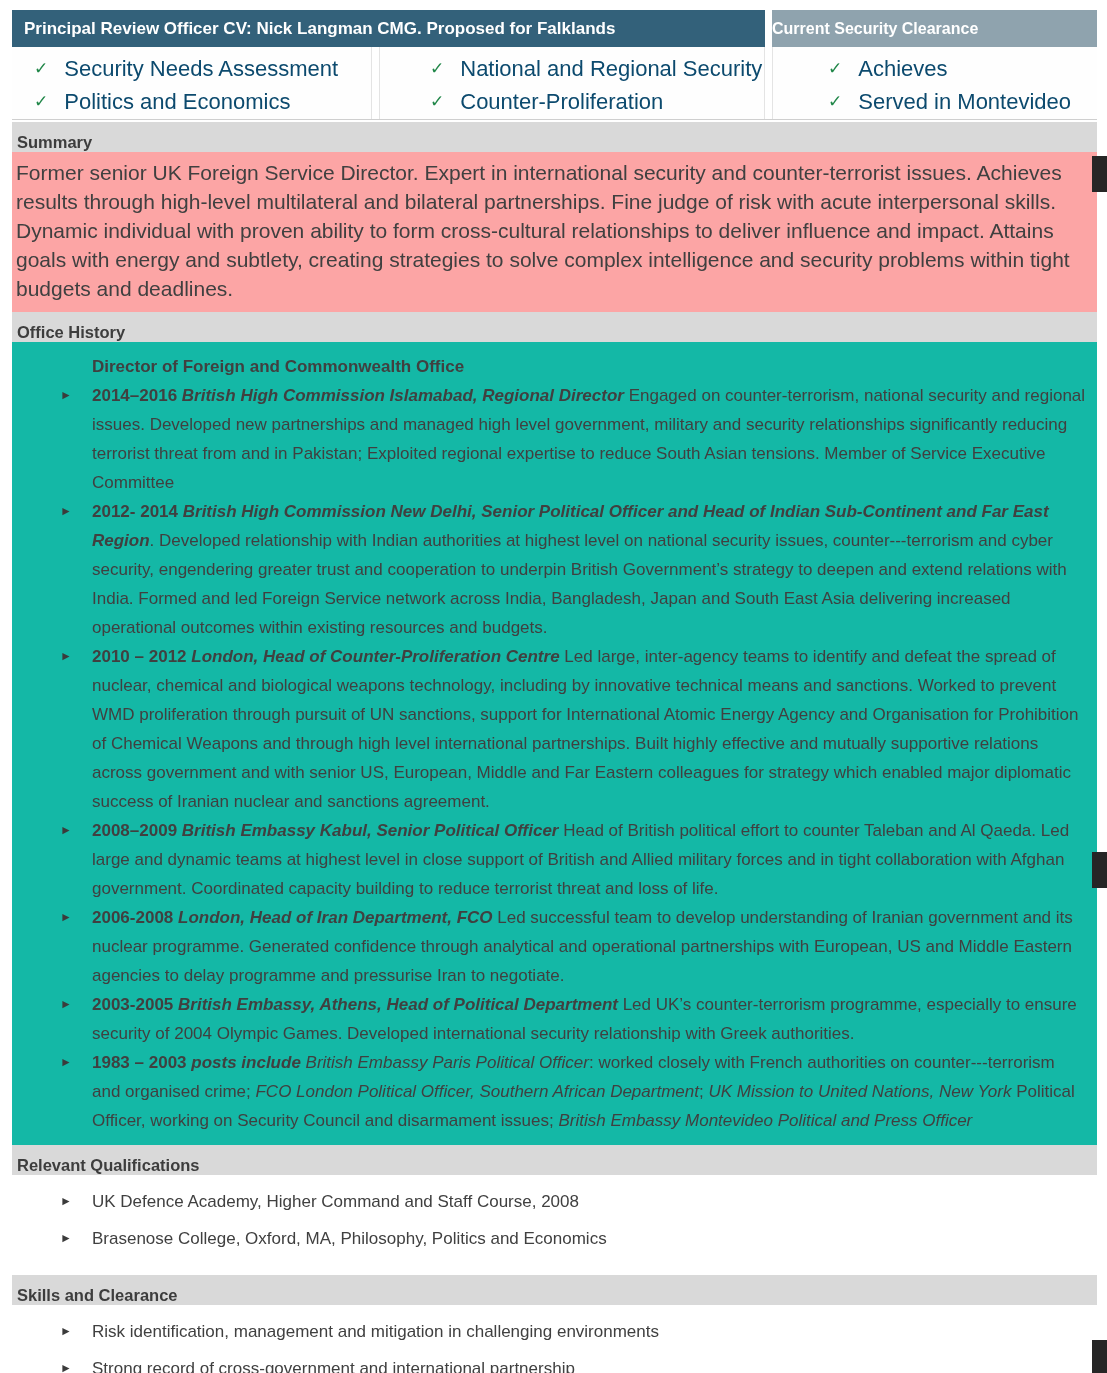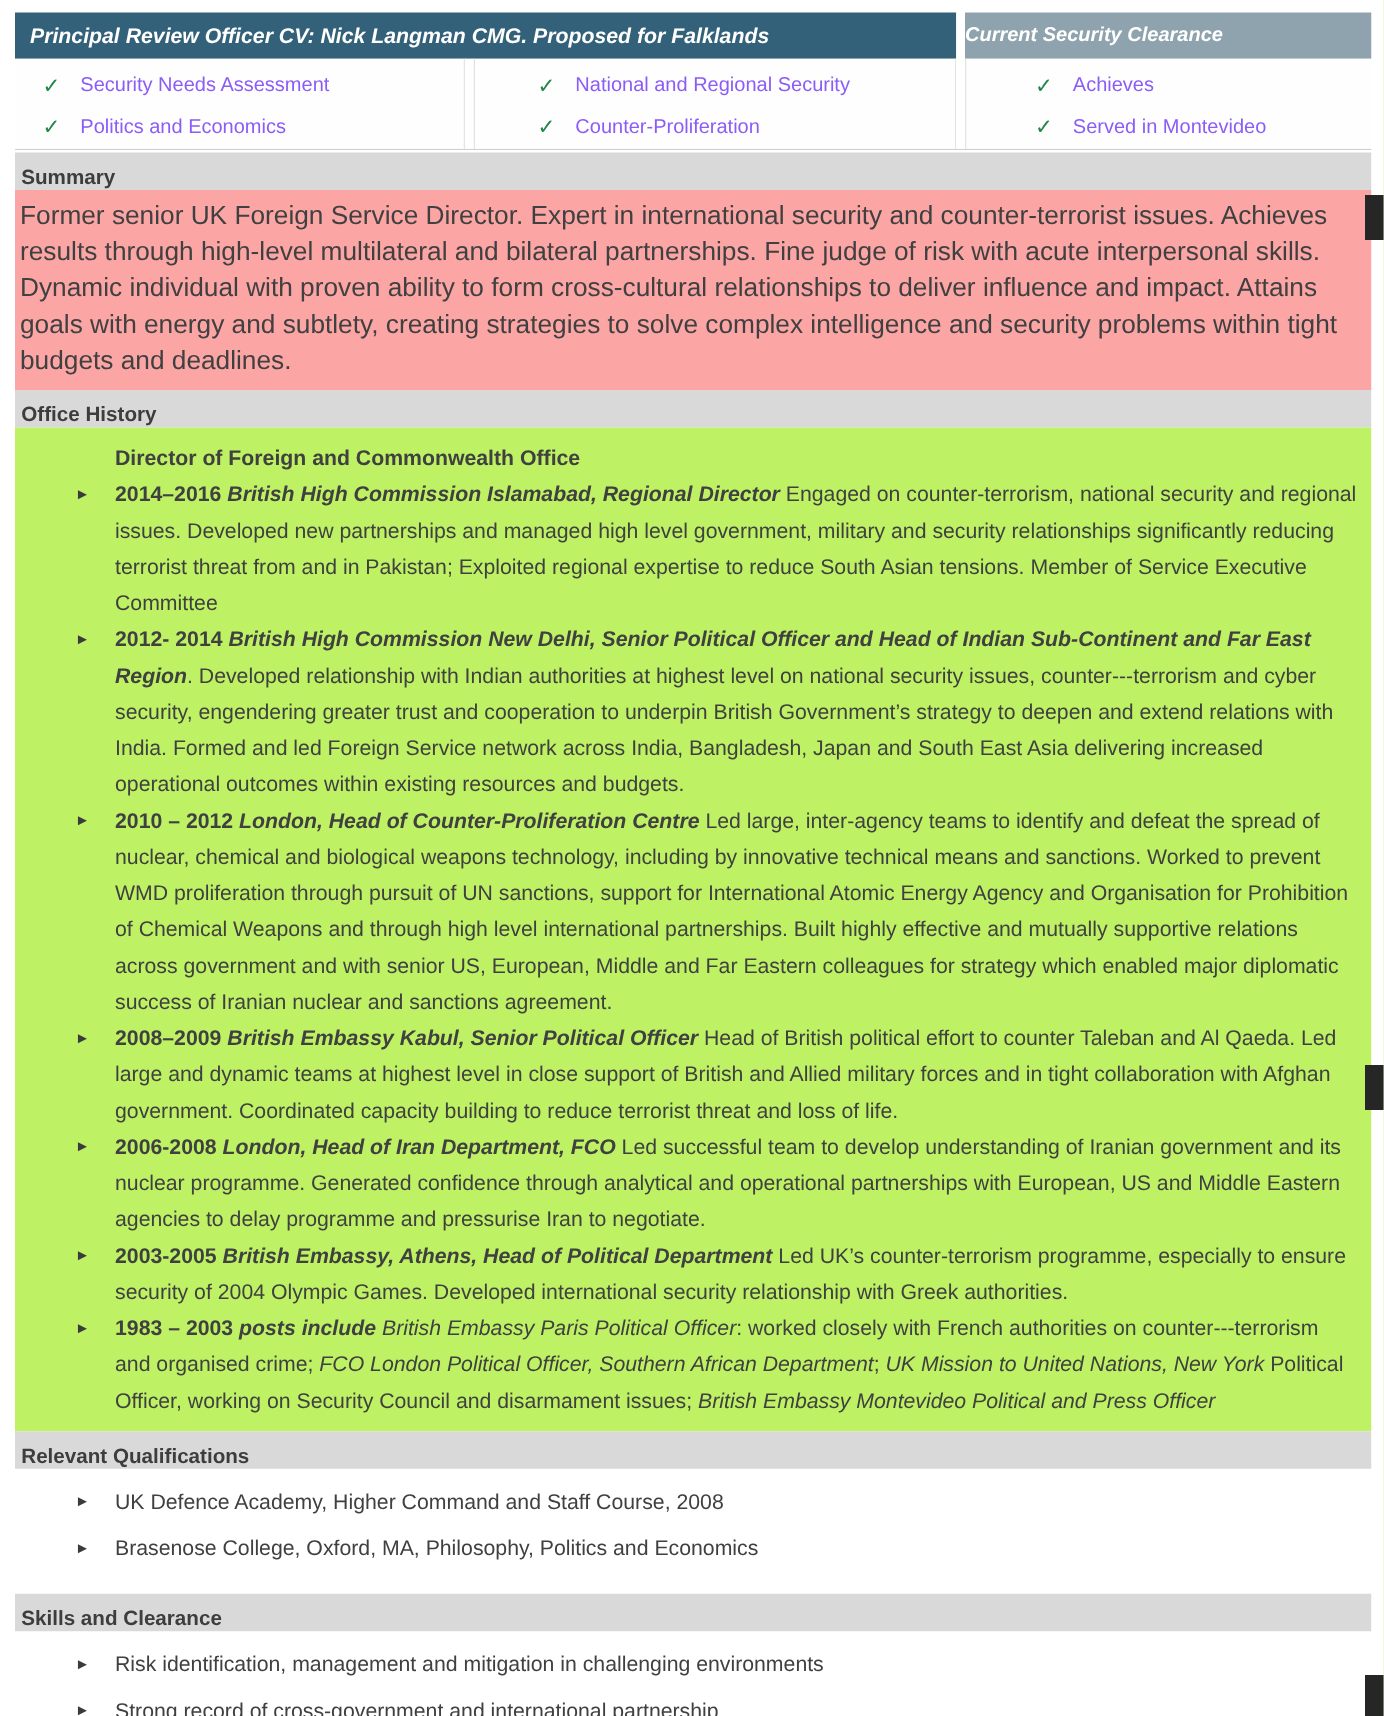--- a/index.html
+++ b/index.html
@@ -7,21 +7,21 @@
   body {
     position:relative;
     background:#ffffff;
     overflow:hidden;
     font-family:"Liberation Sans","DejaVu Sans",sans-serif;
     color:#404040;
   }
   .page { position:absolute; left:12px; top:10px; width:1085px; }
 
   
-  .header-row { display:flex; height:37px;font-style:italic; }
+  .header-row { display:flex; height:37px; }
   .header-title {
     width:753px; background:#33617A; color:#ffffff;
     display:flex; align-items:center; padding-left:12px;
     font-weight:bold; font-size:17px;
   }
   .header-gap { width:7px; background:#ffffff; }
   .header-clearance {
     width:325px; background:#8FA3AE; color:#ffffff;
     display:flex; align-items:center; 
     font-weight:bold; font-size:16px;
@@ -29,37 +29,37 @@
 
   
   .checks-row { display:flex; height:73px; border-bottom:1px solid #cfcfcf; }
   .check-col { padding-top:5px; border-left:1px solid #e4e4e4; border-right:1px solid #e4e4e4; background:#fefefe; }
   .check-col.c0 { width:360px; padding-left:22px; border-left:none; }
   .check-gap { width:7px; background:#ffffff; }
   .check-col.c1 { width:386px; padding-left:50px; }
   .check-col.c2 { width:325px; padding-left:55px; border-right:none; }
   .check-item { display:flex; align-items:center; height:33px; }
   .check-mark { color:#218749; font-weight:bold; font-size:17px; margin-right:16px; }
-  .check-label { color:#8b5cf6; font-size:16px; }
+  .check-label { color:#0c4a6e; font-size:22px; }
 
   
   .section-bar {
     height:30px; background:#D9D9D9; display:flex; align-items:flex-end;
     padding-left:5px; font-weight:bold; font-size:16.5px; color:#3D3D3D;
   }
   .mt2 { margin-top:2px; }
 
   
   .summary-text {
     background:#fca5a5; padding:6px 10px 9px 4px;
     font-size:21px; line-height:29px;
   }
 
   
-  .career-content { background:#bef264; padding:10px 0 10px 0; }
+  .career-content { background:#14b8a6; padding:10px 0 10px 0; }
   .career-subheading { margin-left:80px; font-weight:bold; font-size:17px; line-height:29px; }
   .bullet { display:flex; }
   .bullet .arrow {
     flex:none; width:32px; margin-left:48px; font-size:12px;
     line-height:29px; color:#3B3B3B;
   }
   .bullet .bullet-text { flex:1; font-size:17px; line-height:29px; padding-right:10px; }
   .bullet-text .b { font-weight:bold; }
   .bullet-text .i { font-style:italic; }
 

